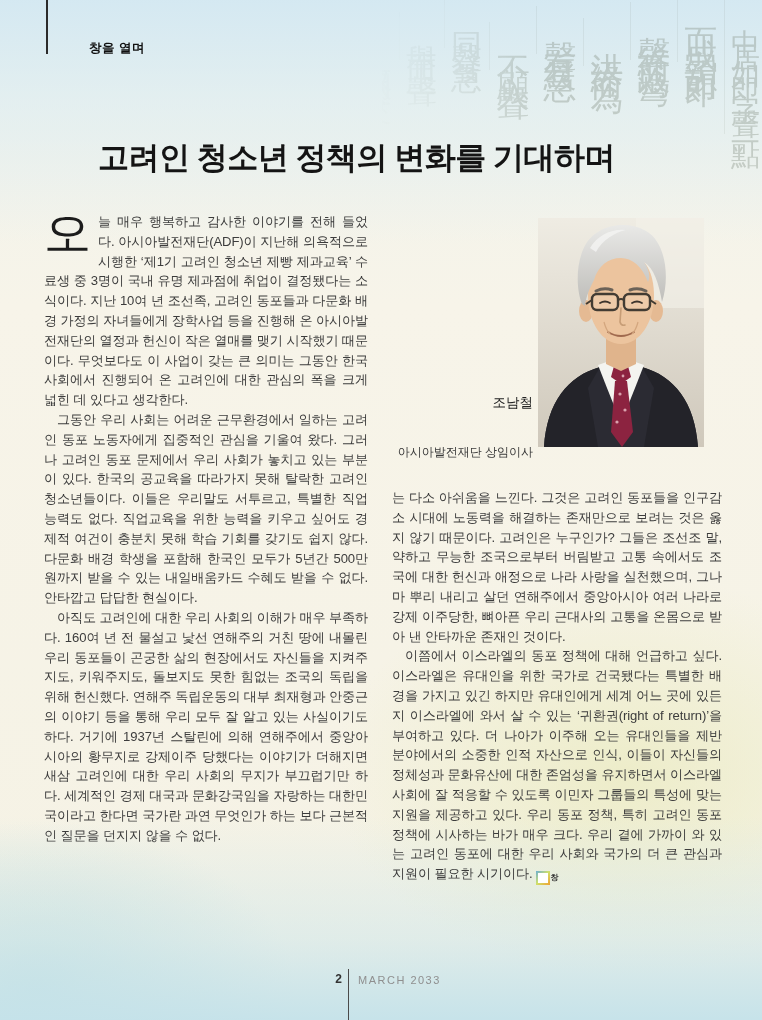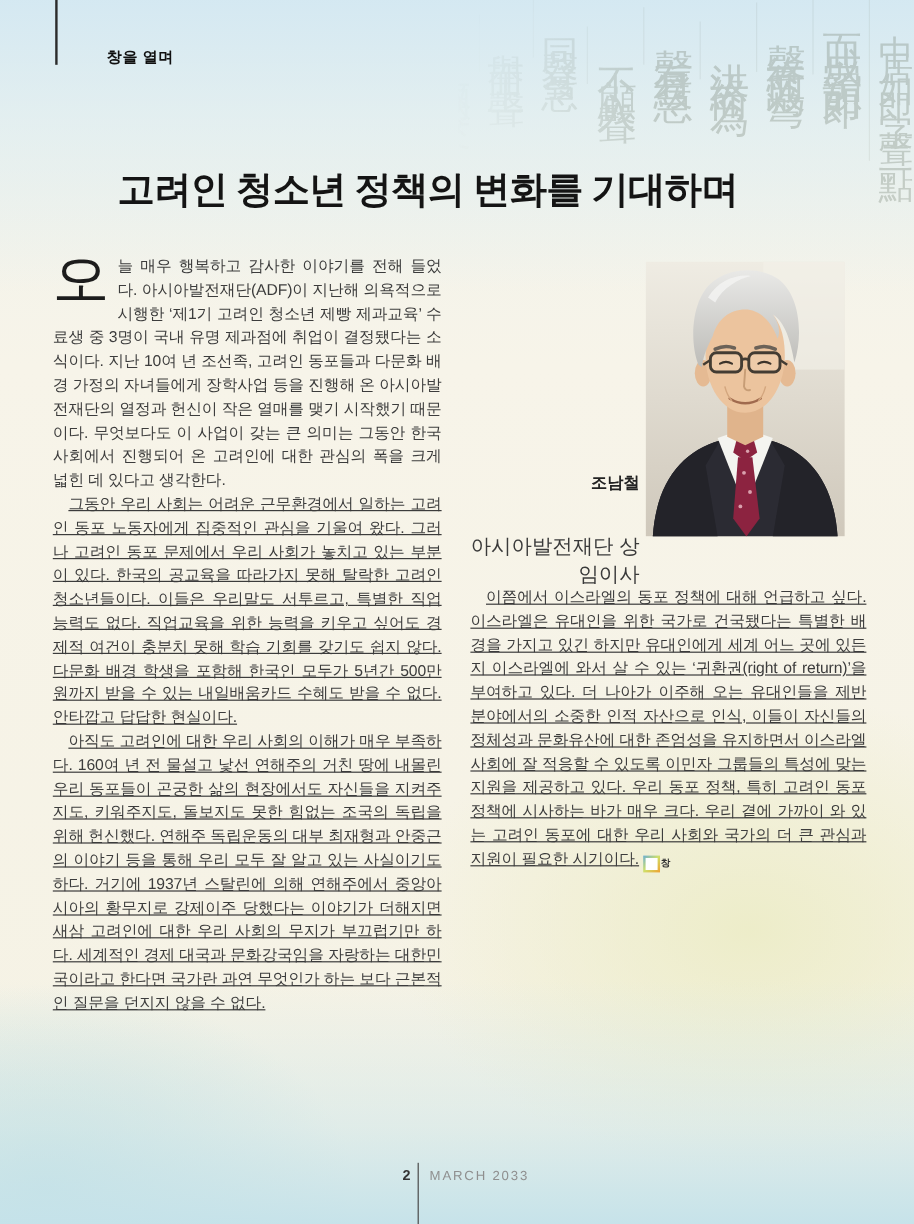--- a/index.html
+++ b/index.html
@@ -48,39 +48,39 @@
     position:absolute;left:61px;top:116px;z-index:2;
     font-family:"Liberation Serif","DejaVu Serif",serif;
     font-size:31px;font-weight:700;letter-spacing:-.5px;color:#141414;white-space:nowrap;margin-left:37px;
   }
   
   .bodytext{position:absolute;z-index:2;font-size:13.1px;line-height:19.8px;color:#3c3c3c;
     text-align:justify;letter-spacing:-.1px;}
   .col-left{left:44px;top:212px;width:324px;}
   .col-right{left:392px;top:488px;width:330px;}
   .bodytext p{margin:0;}
-  .bodytext p.ind{text-indent:13px;text-decoration:underline;}
+  .bodytext p.ind{text-indent:13px;}
   .dropcap{
     float:left;font-family:"Liberation Serif","DejaVu Serif",serif;
     font-size:47px;line-height:38px;padding:2px 7px 0 0;color:#1c1c1c;font-weight:400;
   }
   
   .endmark{
     display:inline-block;width:14px;height:14px;box-sizing:border-box;padding:2px;
     vertical-align:-2px;margin-left:3px;
     background:linear-gradient(135deg,#6aaed6 0%,#cfe06a 48%,#f0a030 100%);
   }
   .endmark>span{display:block;width:100%;height:100%;background:#fff;
     font-size:8px;line-height:10px;text-align:center;color:#333;font-weight:bold;}
   
   .portrait{position:absolute;left:538px;top:218px;width:166px;height:229px;z-index:2;}
   .portrait svg{display:block;width:100%;height:100%;}
   .caption{position:absolute;left:385px;top:394px;width:148px;text-align:right;z-index:2;color:#3a3a3a;}
-  .caption .cname{font-size:13.5px;font-weight:bold;margin-bottom:5px;color:#222;}
-  .caption .crole{font-size:17px;margin-bottom:3px;margin-top:32px;}
+  .caption .cname{font-size:13.5px;font-weight:normal;margin-bottom:5px;color:#222;}
+  .caption .crole{font-size:12px;margin-bottom:3px;margin-top:32px;}
   .caption .cnote{font-size:11.5px;}
   
   .footer-num{position:absolute;left:300px;top:972px;width:42px;text-align:right;
     font-size:12px;font-weight:bold;color:#333;z-index:2;}
   .footer-divider{position:absolute;left:348px;top:969px;width:1px;height:51px;background:#4a4a4a;z-index:2;}
   .footer-issue{position:absolute;left:358px;top:974px;font-size:11px;letter-spacing:1.5px;color:#8f8f8f;z-index:2;}
 </style>
 </head>
 <body>
 
@@ -105,20 +105,21 @@
 
   <div class="bodytext col-left">
     <p>
       <span class="dropcap">오</span><span>늘 매우 행복하고 감사한 이야기를 전해 들었다. 아시아발전재단(ADF)이 지난해 의욕적으로 시행한 ‘제1기 고려인 청소년 제빵 제과교육’ 수료생 중 3명이 국내 유명 제과점에 취업이 결정됐다는 소식이다. 지난 10여 년 조선족, 고려인 동포들과 다문화 배경 가정의 자녀들에게 장학사업 등을 진행해 온 아시아발전재단의 열정과 헌신이 작은 열매를 맺기 시작했기 때문이다. 무엇보다도 이 사업이 갖는 큰 의미는 그동안 한국 사회에서 진행되어 온 고려인에 대한 관심의 폭을 크게 넓힌 데 있다고 생각한다.</span>
     </p>
     <p class="ind"><span>그동안 우리 사회는 어려운 근무환경에서 일하는 고려인 동포 노동자에게 집중적인 관심을 기울여 왔다. 그러나 고려인 동포 문제에서 우리 사회가 놓치고 있는 부분이 있다. 한국의 공교육을 따라가지 못해 탈락한 고려인 청소년들이다. 이들은 우리말도 서투르고, 특별한 직업 능력도 없다. 직업교육을 위한 능력을 키우고 싶어도 경제적 여건이 충분치 못해 학습 기회를 갖기도 쉽지 않다. 다문화 배경 학생을 포함해 한국인 모두가 5년간 500만 원까지 받을 수 있는 내일배움카드 수혜도 받을 수 없다. 안타깝고 답답한 현실이다.</span></p>
     <p class="ind"><span>아직도 고려인에 대한 우리 사회의 이해가 매우 부족하다. 160여 년 전 물설고 낯선 연해주의 거친 땅에 내몰린 우리 동포들이 곤궁한 삶의 현장에서도 자신들을 지켜주지도, 키워주지도, 돌보지도 못한 힘없는 조국의 독립을 위해 헌신했다. 연해주 독립운동의 대부 최재형과 안중근의 이야기 등을 통해 우리 모두 잘 알고 있는 사실이기도 하다. 거기에 1937년 스탈린에 의해 연해주에서 중앙아시아의 황무지로 강제이주 당했다는 이야기가 더해지면 새삼 고려인에 대한 우리 사회의 무지가 부끄럽기만 하다. 세계적인 경제 대국과 문화강국임을 자랑하는 대한민국이라고 한다면 국가란 과연 무엇인가 하는 보다 근본적인 질문을 던지지 않을 수 없다.</span></p>
   </div>
 
   <div class="bodytext col-right">
+    <p><span>는 다소 아쉬움을 느낀다. 그것은 고려인 동포들을 인구감소 시대에 노동력을 해결하는 존재만으로 보려는 것은 옳지 않기 때문이다. 고려인은 누구인가? 그들은 조선조 말, 약하고 무능한 조국으로부터 버림받고 고통 속에서도 조국에 대한 헌신과 애정으로 나라 사랑을 실천했으며, 그나마 뿌리 내리고 살던 연해주에서 중앙아시아 여러 나라로 강제 이주당한, 뼈아픈 우리 근대사의 고통을 온몸으로 받아 낸 안타까운 존재인 것이다.</span></p>
     <p class="ind"><span>이쯤에서 이스라엘의 동포 정책에 대해 언급하고 싶다. 이스라엘은 유대인을 위한 국가로 건국됐다는 특별한 배경을 가지고 있긴 하지만 유대인에게 세계 어느 곳에 있든지 이스라엘에 와서 살 수 있는 ‘귀환권(right of return)’을 부여하고 있다. 더 나아가 이주해 오는 유대인들을 제반 분야에서의 소중한 인적 자산으로 인식, 이들이 자신들의 정체성과 문화유산에 대한 존엄성을 유지하면서 이스라엘 사회에 잘 적응할 수 있도록 이민자 그룹들의 특성에 맞는 지원을 제공하고 있다. 우리 동포 정책, 특히 고려인 동포 정책에 시사하는 바가 매우 크다. 우리 곁에 가까이 와 있는 고려인 동포에 대한 우리 사회와 국가의 더 큰 관심과 지원이 필요한 시기이다.</span><span class="endmark"><span>창</span></span></p>
   </div>
 
   <div class="portrait">
     <svg viewBox="0 0 166 229" xmlns="http://www.w3.org/2000/svg">
       <defs>
         <linearGradient id="pbg" x1="0" y1="0" x2="0" y2="1">
           <stop offset="0" stop-color="#efece3"></stop>
             <stop offset="1" stop-color="#cfc8bb"></stop>
         </linearGradient>

